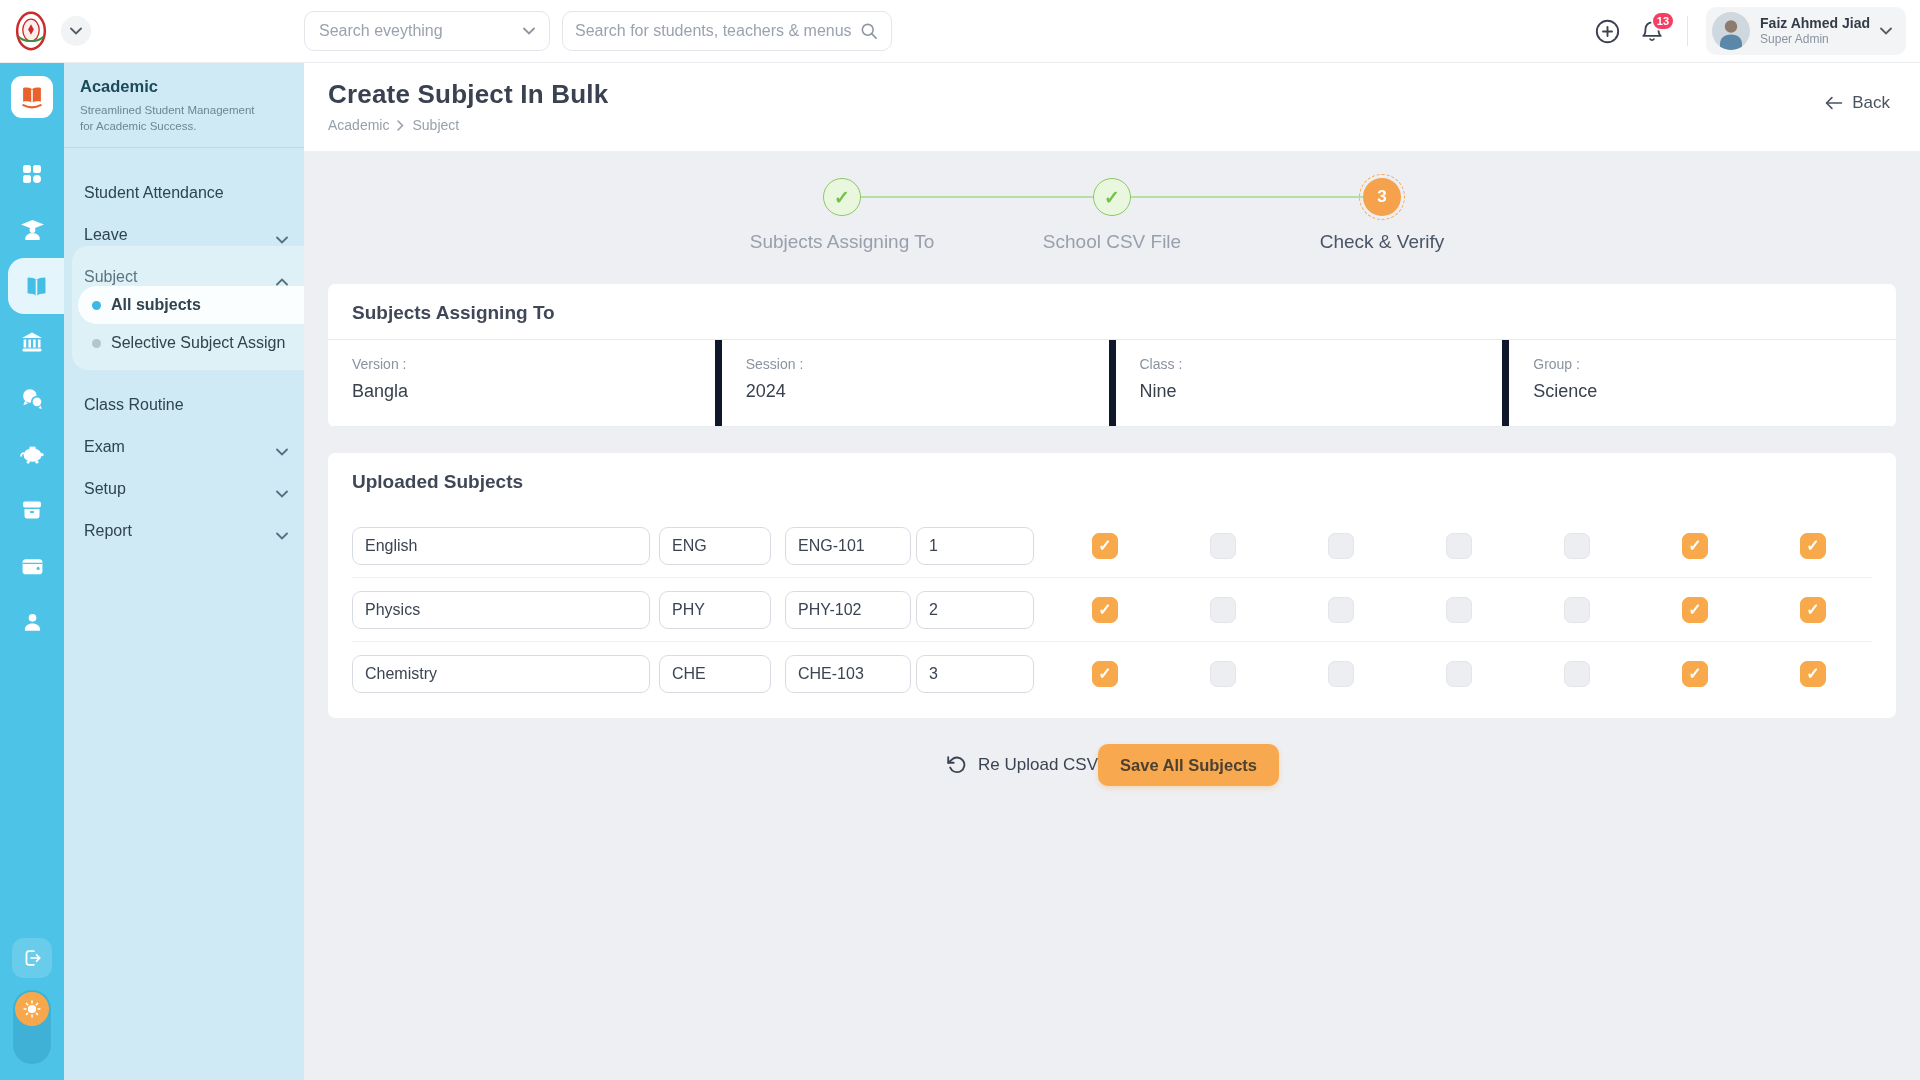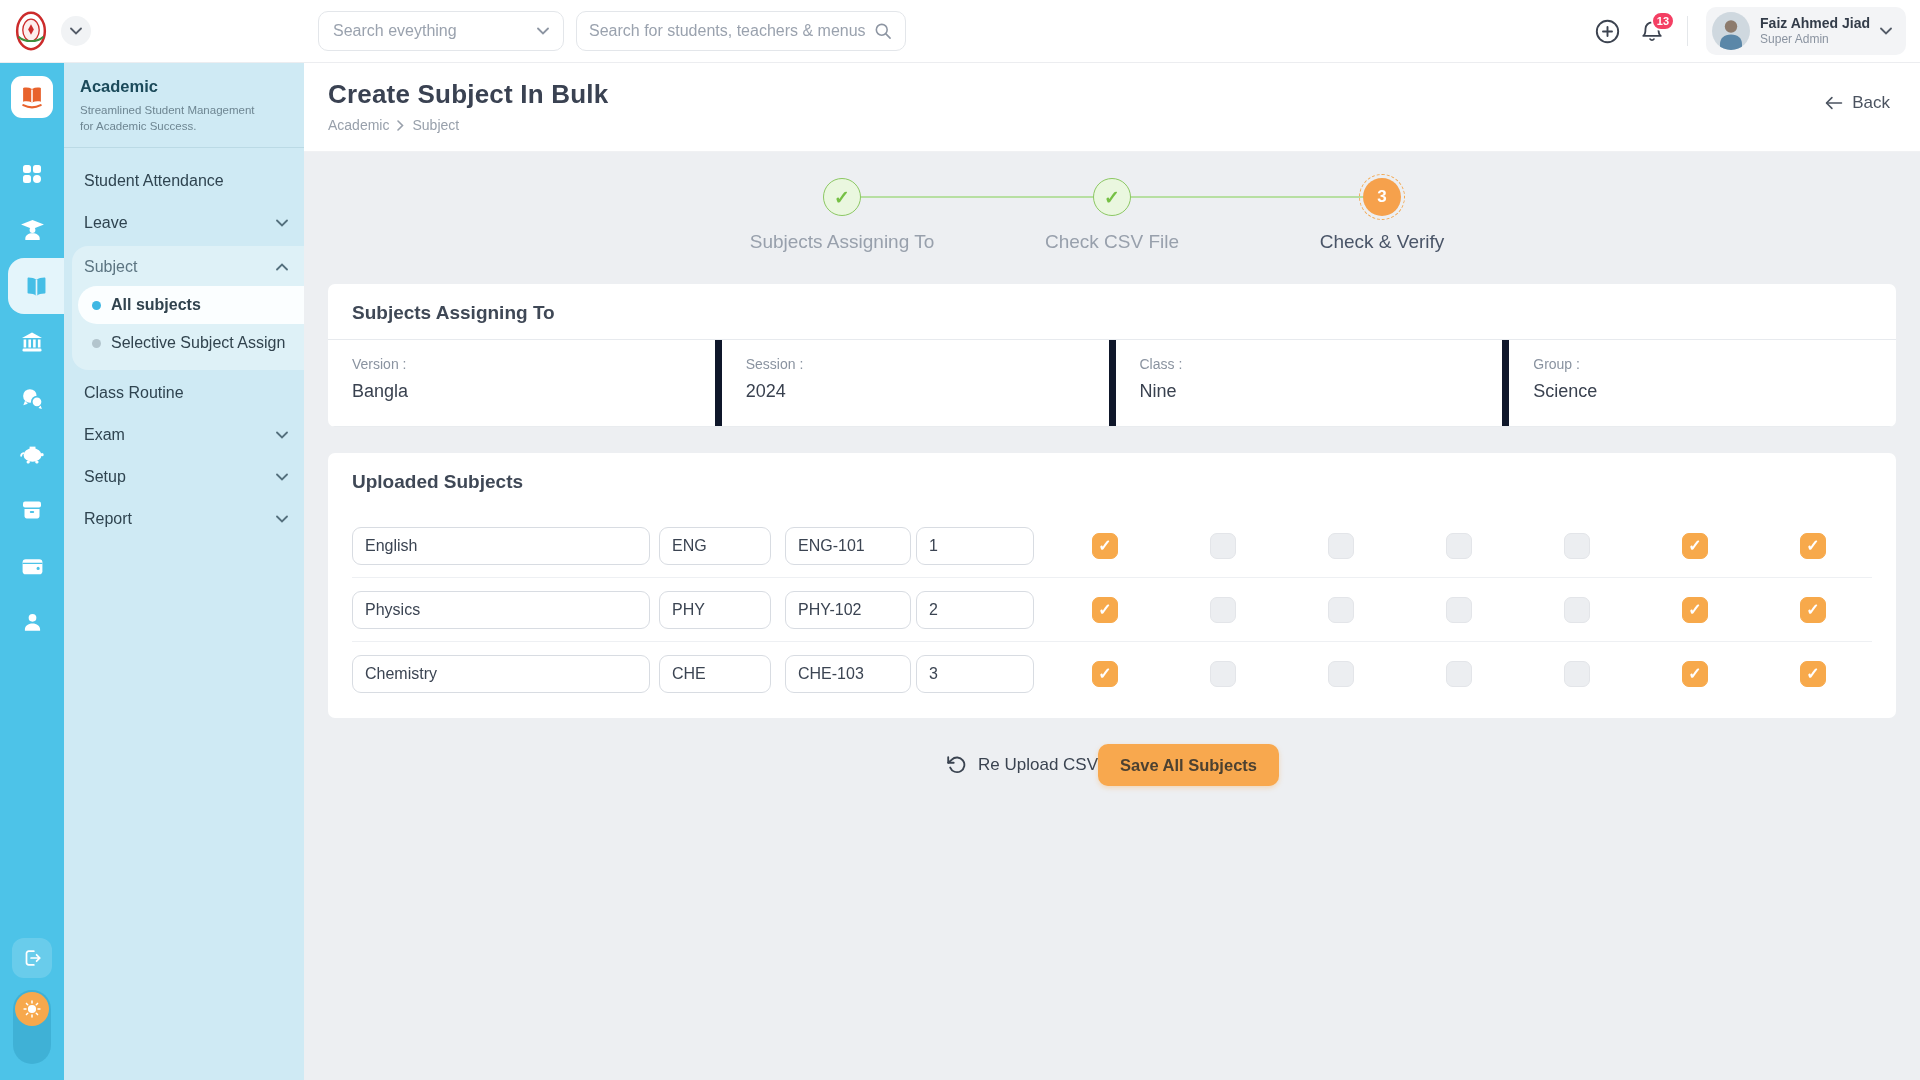--- a/index.html
+++ b/index.html
@@ -18,21 +18,21 @@
     position:absolute; top:0; left:0; right:0; height:63px;
     background:#fff; border-bottom:1px solid #ecedf0;
     display:flex; align-items:center; z-index:10;
   }
   .school{ display:flex; align-items:center; width:304px; padding-left:10px; gap:9px; flex-shrink:0;}
   .school-name{ font-size:13.5px; font-weight:700; color:#333c49; line-height:1.3; width:188px;}
   .round-btn{ width:30px; height:30px; border-radius:50%; background:#f1f3f5; display:grid; place-items:center; cursor:pointer; flex-shrink:0;}
   .search-select{
     width:246px; height:40px; border:1px solid #e3e6ea; border-radius:10px;
     display:flex; align-items:center; justify-content:space-between;
-    padding:0 14px; color:#9aa2ae; font-size:16px; margin-left:14px; cursor:pointer; background:#fff;
+    padding:0 14px; color:#9aa2ae; font-size:16px; cursor:pointer; background:#fff;
   }
   .search-box{
     width:330px; height:40px; border:1px solid #e3e6ea; border-radius:10px;
     display:flex; align-items:center; padding:0 12px; margin-left:12px; background:#fff;
   }
   .search-box input{
     border:none; outline:none; flex:1; font-size:16px; color:#3a4252;
     font-family:"Liberation Sans", sans-serif; background:transparent;
   }
   .search-box input::placeholder{ color:#9aa2ae; }
@@ -73,21 +73,21 @@
 
   
   .sidebar{
     position:absolute; left:64px; top:63px; bottom:0; width:240px; background:#cfeaf4; z-index:5;
   }
   .side-head{ padding:14px 16px 13px 16px; border-bottom:1px solid rgba(20,80,100,.10); }
   .side-title{ font-size:16.5px; font-weight:700; color:#1b4a5a; }
   .side-sub{ margin-top:6px; font-size:11.5px; color:#6e8692; line-height:1.4; width:180px;}
   .menu{ padding-top:12px; }
   .menu-item{
-    height:42px; display:flex; align-items:center; justify-content:space-between;
+    height:42px; display:flex; align-items:flex-end; justify-content:space-between;
     padding:0 16px 0 20px; font-size:16px; font-weight:500; color:#2f4450; cursor:pointer;
   }
   .group{
     margin:2px 0 2px 8px; background:rgba(255,255,255,.32);
     border-radius:16px 0 0 16px; padding:2px 0 8px 0;
   }
   .group .menu-item{ padding-left:12px; color:#5b7481; height:38px;}
   .sub-item{
     height:38px; display:flex; align-items:center; gap:10px; padding-left:14px;
     font-size:16px; color:#31434e; cursor:pointer; margin-left:6px;
@@ -457,21 +457,21 @@
       <div class="step done">
         <div class="step-circle">
             <span>✓</span>
           </div>
         <div class="step-label">Subjects Assigning To</div>
       </div>
       <div class="step done">
         <div class="step-circle">
             <span>✓</span>
           </div>
-        <div class="step-label">Check CSV File</div>
+        <div class="step-label">School CSV File</div>
       </div>
       <div class="step active">
         <div class="step-circle">3</div>
         <div class="step-label">Check &amp; Verify</div>
       </div>
     </div>
 
     <section class="card card1">
       <div class="card-title">Subjects Assigning To</div>
       <div class="info-row">

